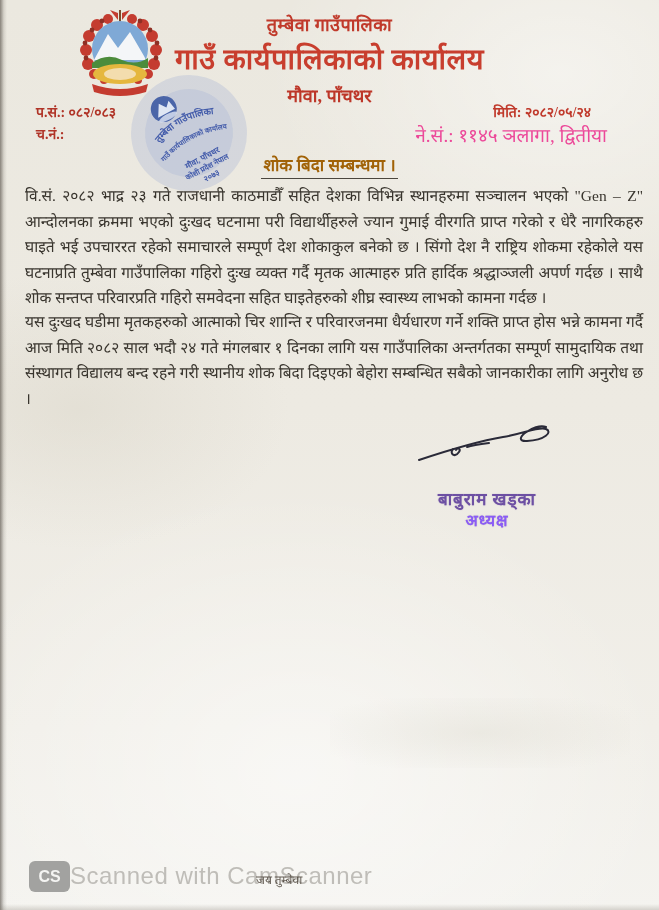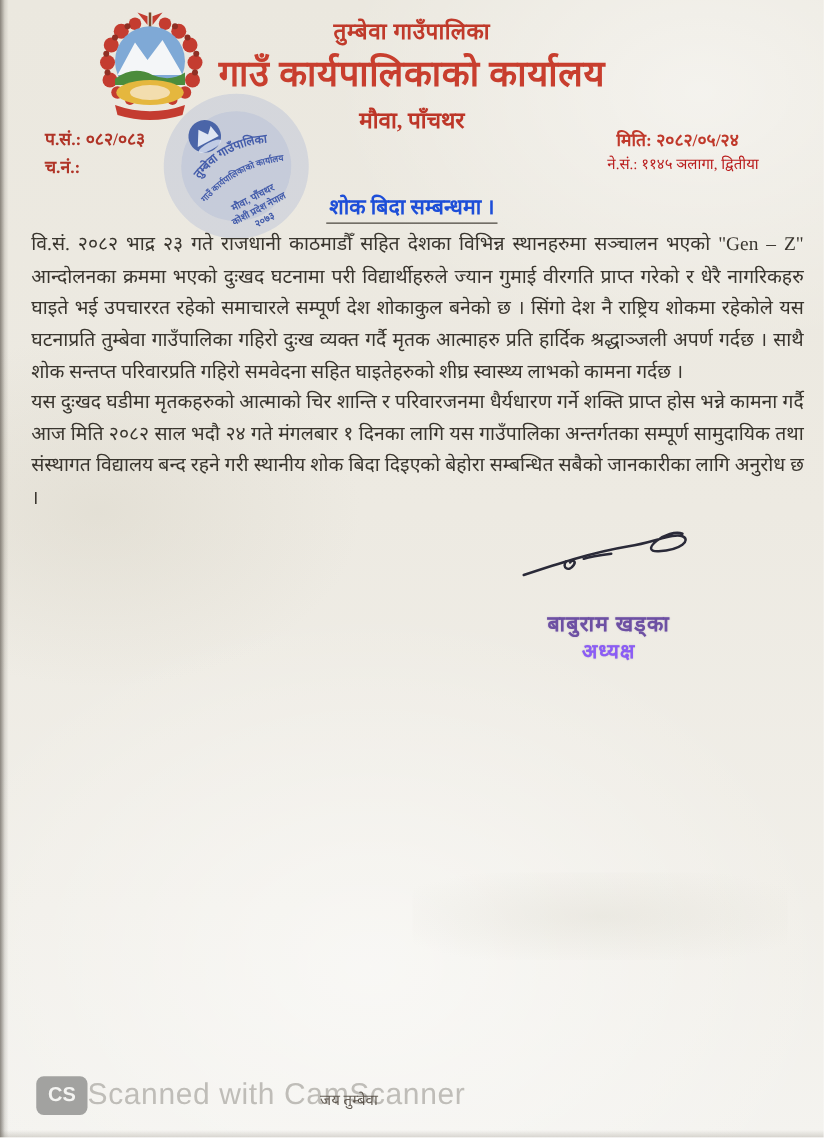--- a/index.html
+++ b/index.html
@@ -22,24 +22,24 @@
     background:linear-gradient(0deg,rgba(120,112,100,.25),rgba(120,112,100,0));
   }
   
   .head-center{left:0;top:12px;width:659px;text-align:center;color:#c03a2b;}
   .muni{font-size:18px;font-weight:bold;letter-spacing:.5px;}
   .office{font-size:29px;font-weight:bold;color:#c83e2e;margin-top:2px;letter-spacing:.5px;}
   .place{font-size:18px;font-weight:bold;margin-top:6px;color:#bd3628;}
   .province{font-size:18px;font-weight:bold;margin-top:1px;color:#bd3628;}
   .refs{left:36px;top:102px;font-size:14px;font-weight:bold;color:#b03427;line-height:22px;}
   .date-line{right:68px;top:102px;font-size:14px;font-weight:bold;color:#c0392b;text-align:left;}
-  .nsline{right:52px;top:122px;font-size:12px;color:#b91c1c;text-align:left;}
+  .nsline{right:52px;top:122px;font-size:19px;color:#ec4899;text-align:left;}
   
   .subject-wrap{left:0;top:153px;width:659px;text-align:center;}
-  .subject{display:inline-block;font-size:17px;font-weight:bold;color:#1d4ed8;
+  .subject{display:inline-block;font-size:17px;font-weight:bold;color:#a16207;
     border-bottom:1.5px solid #4a463e;padding:0 2px 2px 2px;}
   
   .para{left:25px;width:618px;font-size:15.5px;line-height:25.5px;color:#39352e;
     text-align:justify;text-justify:inter-word;}
   .p1{top:183px;}
   .p2{top:309px;}
   
   .stamp{left:128px;top:72px;width:122px;height:122px;transform:rotate(-28deg);opacity:.95;}
   
   .sig-svg{left:415px;top:420px;width:145px;height:48px;}

